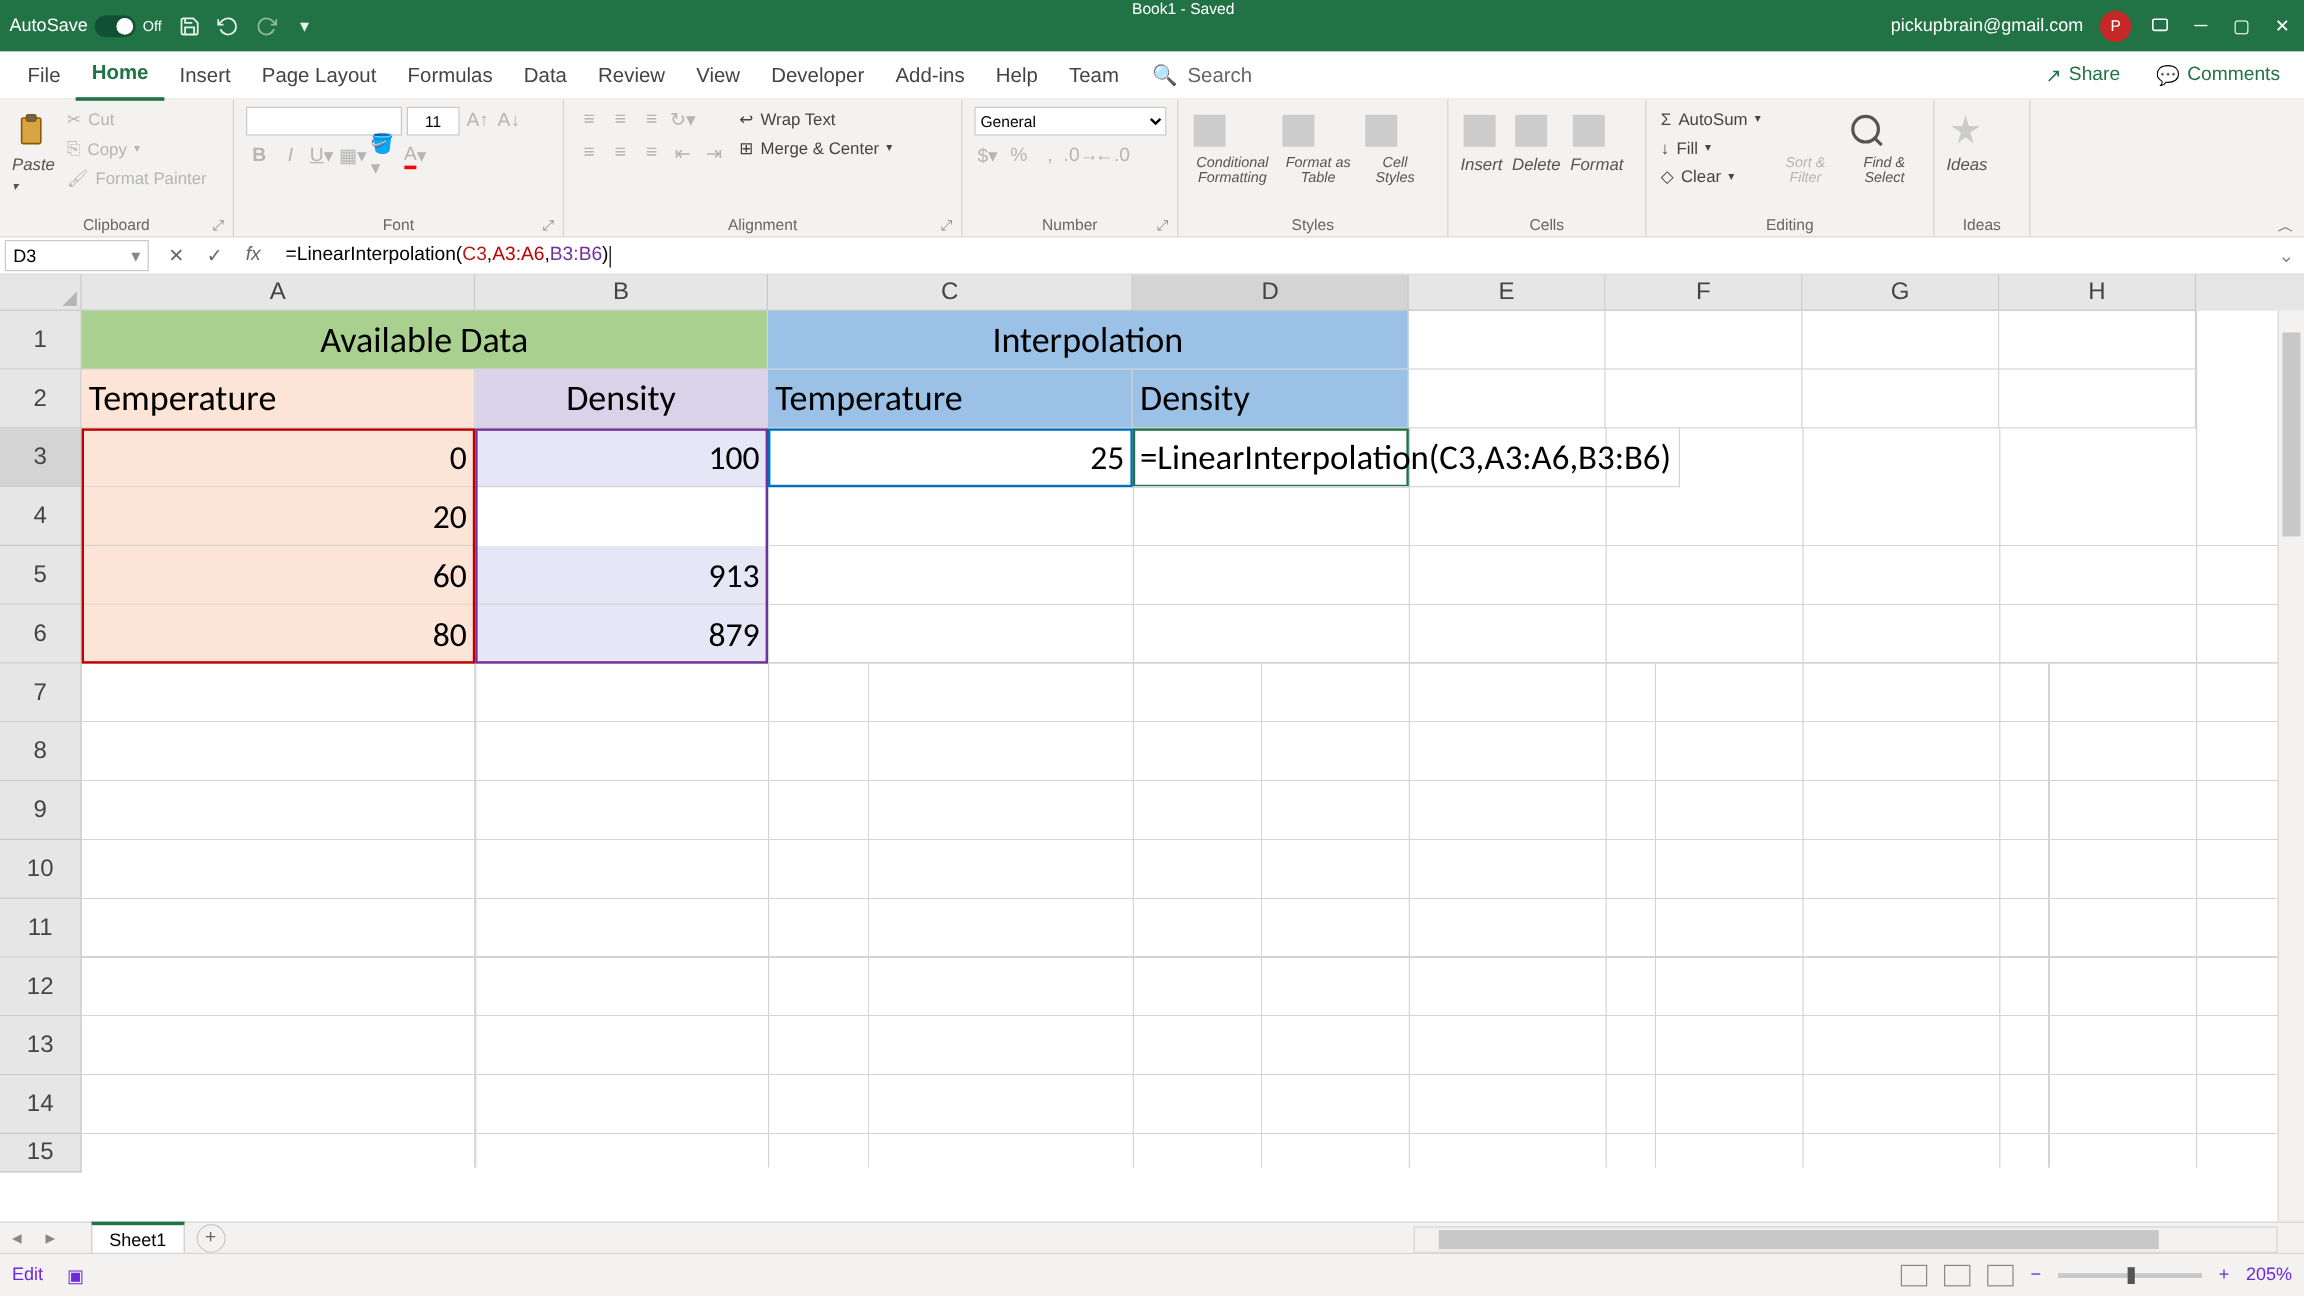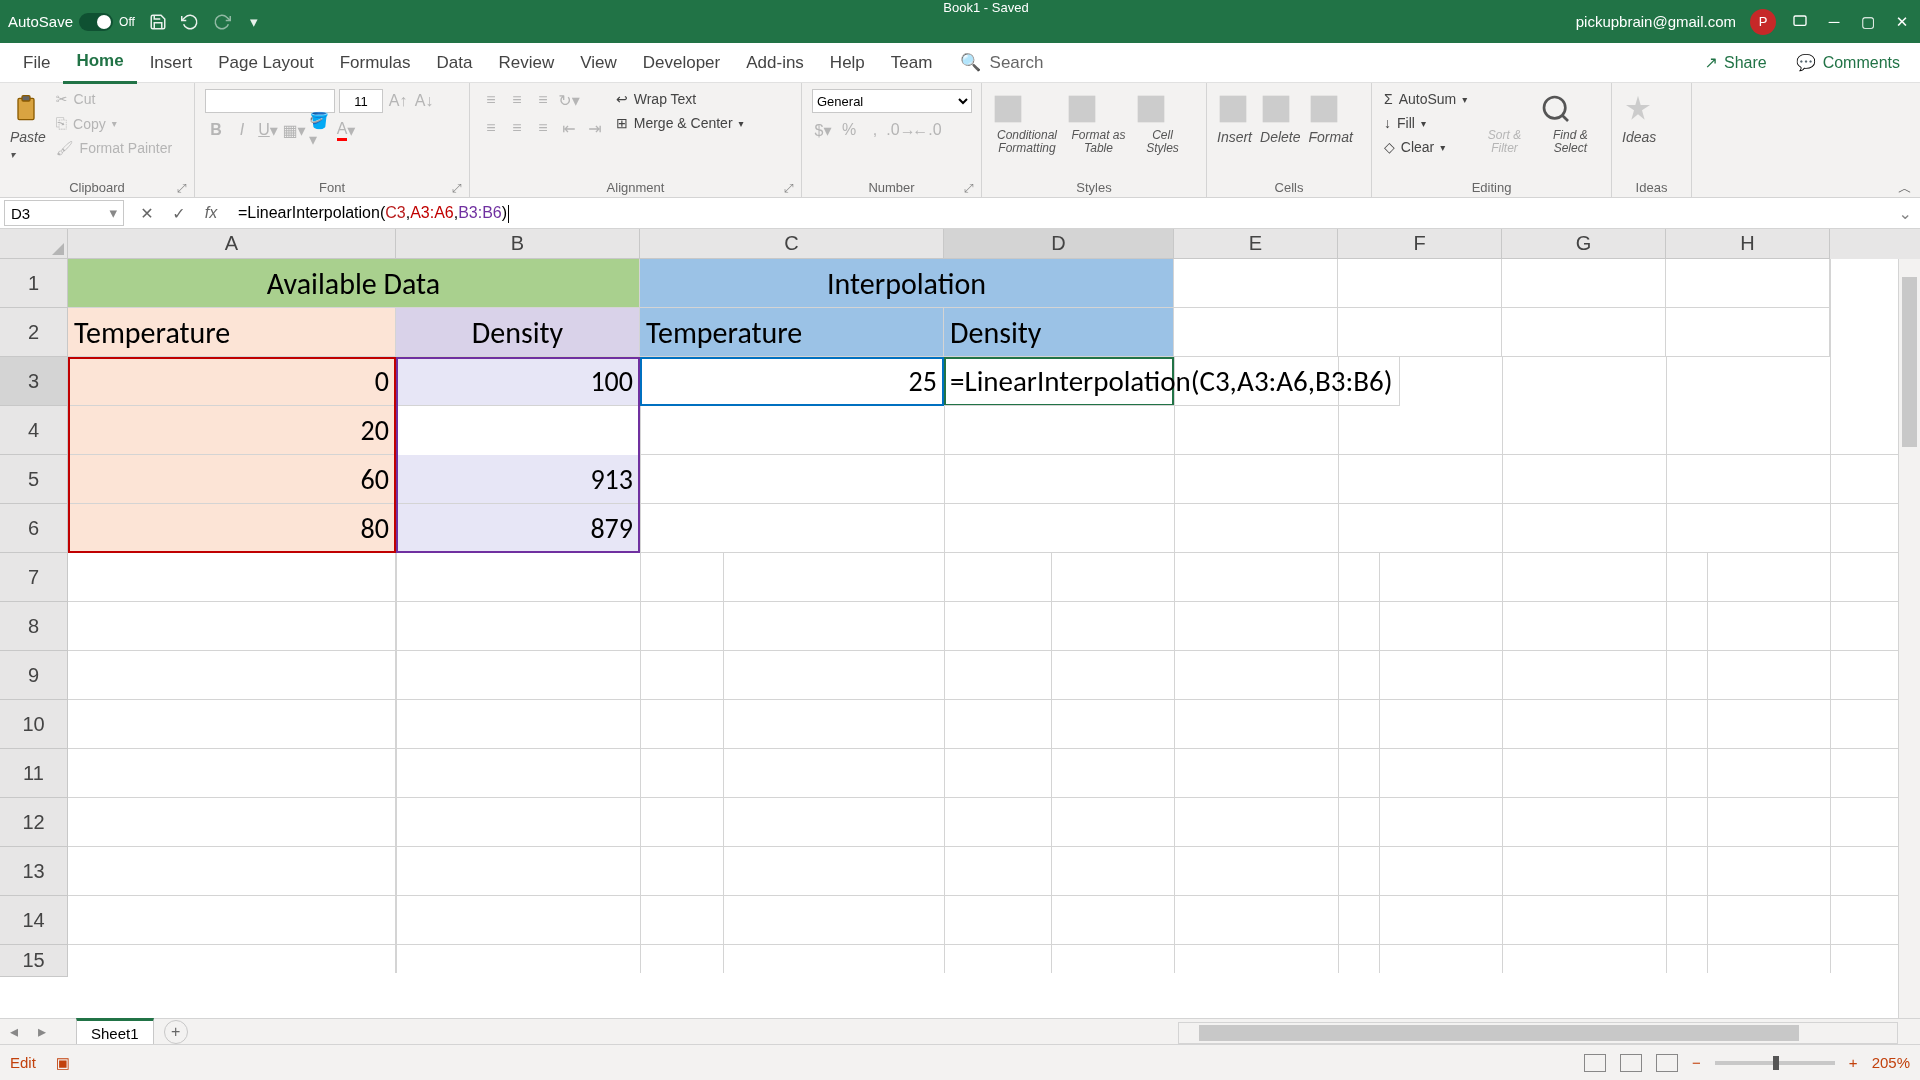--- a/index.html
+++ b/index.html
@@ -80,21 +80,21 @@
 
 
 .sheet-tabs { position:absolute; bottom:36px; left:0; right:0; height:26px; background:#f3f2f1; display:flex; align-items:center; border-top:1px solid #d4d4d4; }
 .sheet-nav { width:28px; display:flex; align-items:center; justify-content:center; color:#888; }
 .sheet-tab { background:#fff; padding:4px 14px; border:1px solid #c8c8c8; border-bottom:none; font-size:15px; border-top:3px solid #217346;margin-left:20px; }
 .add-sheet { width:24px; height:24px; border:1px solid #c8c8c8; border-radius:50%; display:flex; align-items:center; justify-content:center; margin-left:10px; font-size:16px; color:#666; }
 .hscroll { position:absolute; bottom:36px; right:22px; width:720px; height:22px; background:#f3f2f1; border:1px solid #d4d4d4; }
 .hscroll-thumb { position:absolute; left:20px; top:2px; width:600px; height:16px; background:#c8c8c8; }
 
 
-.statusbar { position:absolute; bottom:0; left:0; right:0; height:36px; background:#f3f2f1; border-top:1px solid #d4d4d4; display:flex; align-items:center; padding:0 10px; font-size:15px; color:#c2410c; }
+.statusbar { position:absolute; bottom:0; left:0; right:0; height:36px; background:#f3f2f1; border-top:1px solid #d4d4d4; display:flex; align-items:center; padding:0 10px; font-size:15px; color:#6d28d9; }
 .statusbar .right { margin-left:auto; display:flex; align-items:center; gap:14px; }
 .view-btn { width:22px; height:18px; border:1px solid #888; }
 .zoom-slider { width:120px; height:4px; background:#c8c8c8; position:relative; }
 .zoom-thumb { position:absolute; width:6px; height:14px; background:#555; top:-5px; left:58px; }
 
 
 .vscroll { position:absolute; right:0; top:259px; bottom:60px; width:22px; background:#f3f2f1; border-left:1px solid #d4d4d4; }
 .vscroll-thumb { position:absolute; top:18px; left:3px; right:3px; height:170px; background:#c8c8c8; }
 
 .collapse-ribbon { position:absolute; right:8px; top:180px; font-size:14px; color:#666; }

